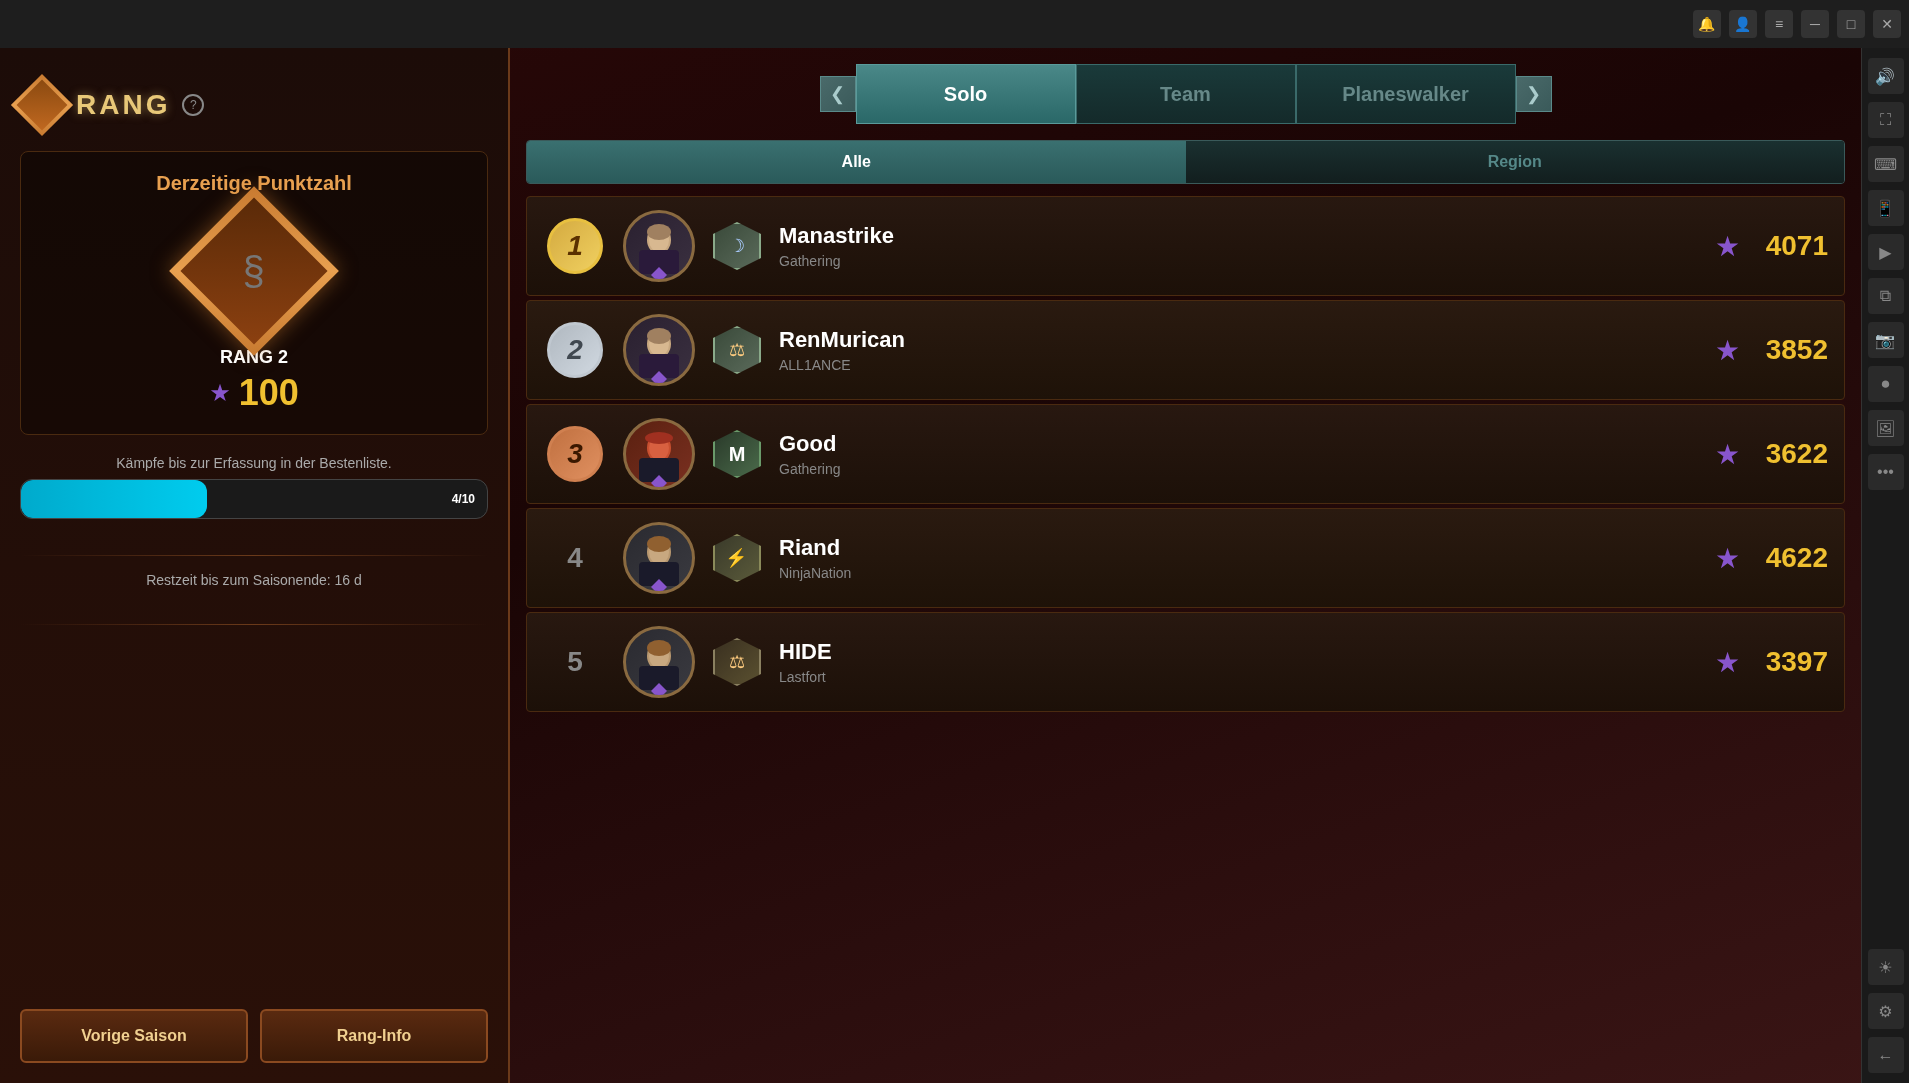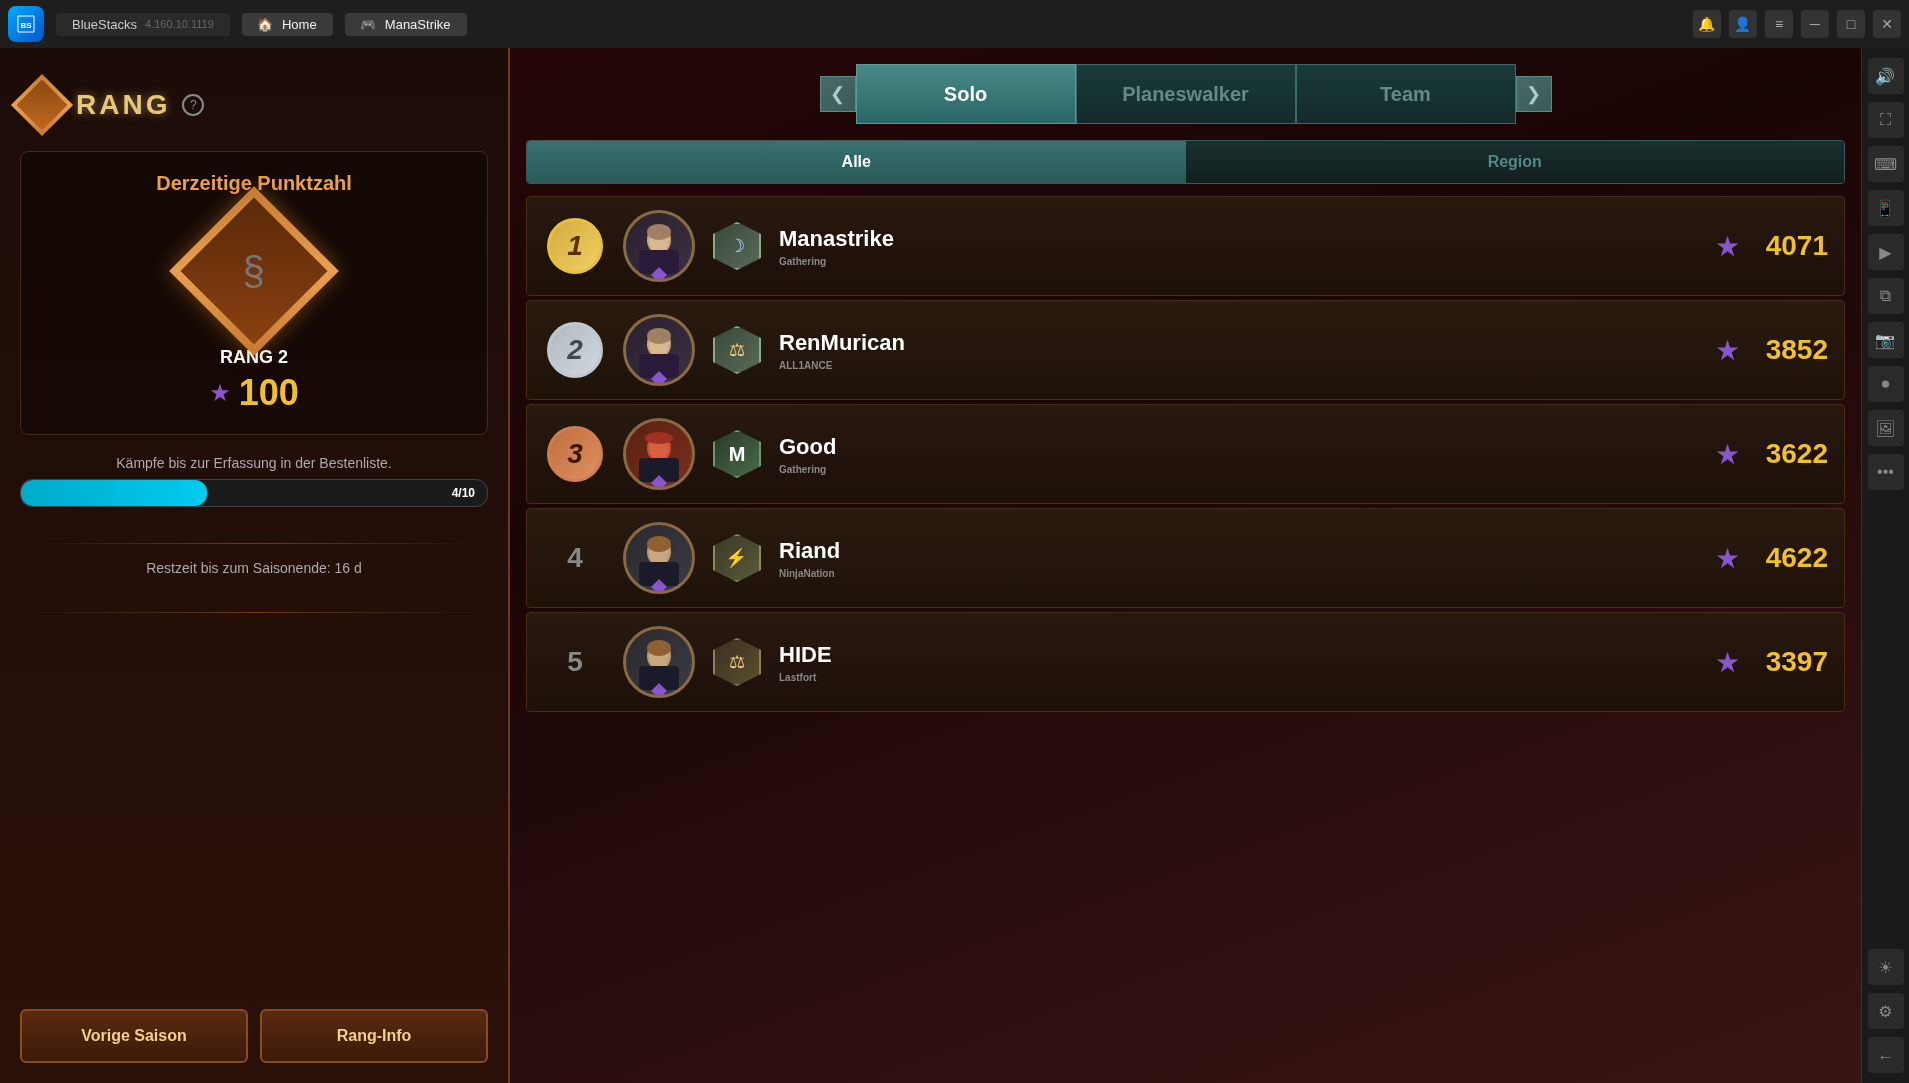--- a/index.html
+++ b/index.html
@@ -206,21 +206,21 @@
     .progress-section {
       margin-bottom: 20px;
     }
     .progress-text {
       color: #aaa;
       font-size: 14px;
       text-align: center;
       margin-bottom: 8px;
     }
     .progress-bar-bg {
-      height: 28px;
+      height: 40px;
       background: #1a1a1a;
       border: 1px solid #444;
       border-radius: 12px;
       overflow: hidden;
       position: relative;
     }
     .progress-bar-fill {
       height: 100%;
       background: linear-gradient(90deg, #00aacc, #00ccee);
       border-radius: 12px;
@@ -474,23 +474,22 @@
     .lb-info {
       flex: 1;
     }
     .lb-name {
       font-size: 22px;
       font-weight: bold;
       color: white;
       margin-bottom: 4px;
     }
     .lb-guild {
-      font-size: 10px;
+      font-size: 14px;
       color: #888;
-      font-weight: bold;
     }
 
     .lb-score-section {
       display: flex;
       align-items: center;
       gap: 8px;
       flex-shrink: 0;
     }
     .lb-score-star {
       font-size: 28px;
@@ -533,40 +532,20 @@
     .face-1 { background: linear-gradient(135deg, #2a2030, #3a3040); }
     .face-2 { background: linear-gradient(135deg, #2a2030, #3a3040); }
     .face-3 { background: linear-gradient(135deg, #5a2010, #7a3020); }
     .face-4 { background: linear-gradient(135deg, #2a2a30, #3a3a40); }
     .face-5 { background: linear-gradient(135deg, #2a2a30, #3a3a40); }
   </style>
 </head>
 <body>
 
 <div class="title-bar">
-  <div class="title-bar-left">
-    <div class="bs-logo">
-      <svg width="24" height="24" viewBox="0 0 24 24">
-        <polygon points="4,4 20,4 20,20 4,20" fill="none" stroke="#fff" stroke-width="1"></polygon>
-        <text x="12" y="16" text-anchor="middle" font-size="8" fill="white">BS</text>
-      </svg>
-    </div>
-    <div class="title-bar-app">
-      <span>BlueStacks</span>
-      <span style="color:#666; font-size:11px;">4.160.10.1119</span>
-    </div>
-    <div class="title-bar-tab">
-      <span style="color:#00aaff;">🏠</span>
-      <span>Home</span>
-    </div>
-    <div class="title-bar-tab">
-      <span>🎮</span>
-      <span>ManaStrike</span>
-    </div>
-  </div>
   <div class="title-bar-controls">
     <div class="title-bar-icon">🔔</div>
     <div class="title-bar-icon">👤</div>
     <div class="title-bar-icon">≡</div>
     <div class="title-bar-icon">─</div>
     <div class="title-bar-icon">□</div>
     <div class="title-bar-icon close">✕</div>
   </div>
 </div>
 
@@ -622,24 +601,24 @@
   </div>
 
   <div class="right-panel">
 
     <div class="tab-bar">
       <div class="tab-arrow">❮</div>
       <div class="tab-item active">
         <span>Solo</span>
       </div>
       <div class="tab-item inactive">
+        <span>Team</span>
+      </div>
+      <div class="tab-item inactive">
         <span>Planeswalker</span>
-      </div>
-      <div class="tab-item inactive">
-        <span>Team</span>
       </div>
       <div class="tab-arrow">❯</div>
     </div>
 
     <div class="sub-tab-bar">
       <div class="sub-tab active">
         <span>Alle</span>
       </div>
       <div class="sub-tab inactive">
         <span>Region</span>

